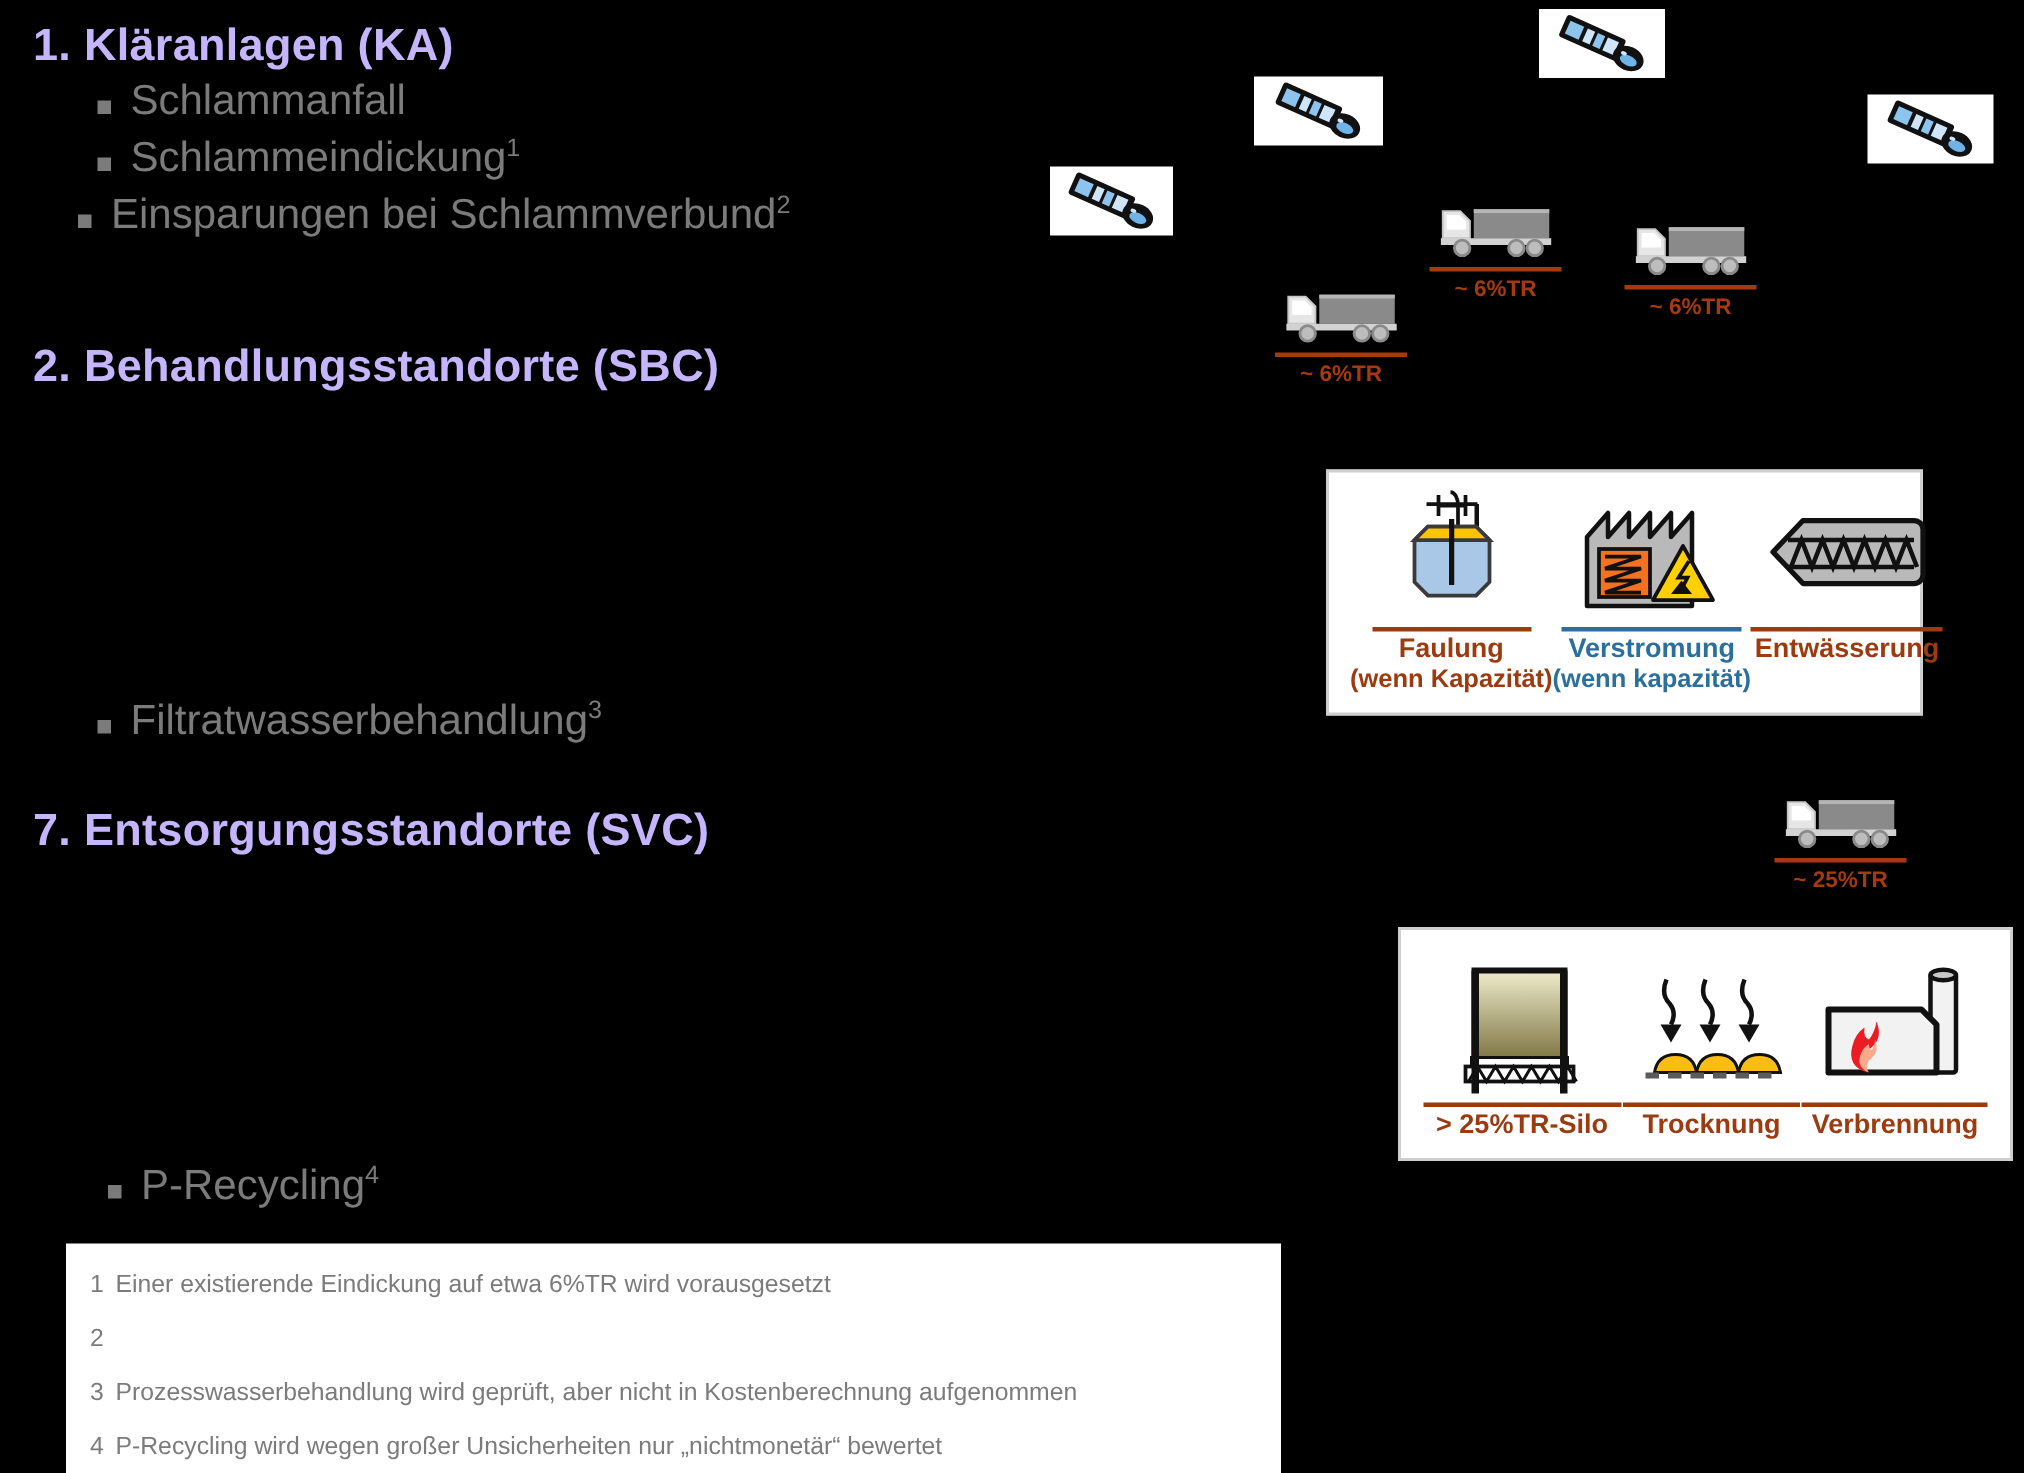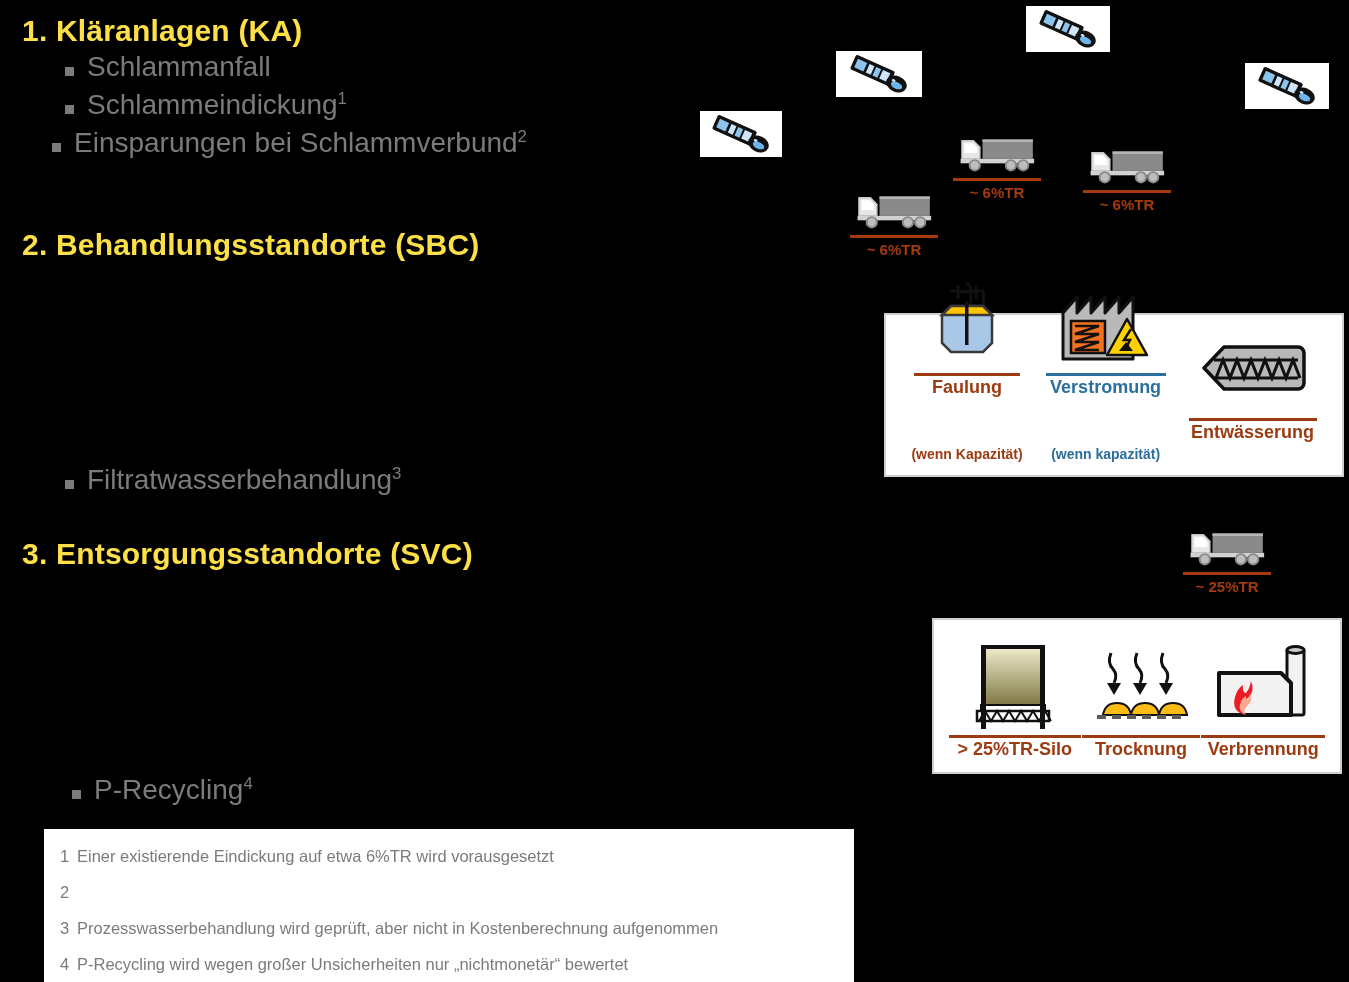--- a/index.html
+++ b/index.html
@@ -1,21 +1,21 @@
 <!DOCTYPE html>
 <html><head>
 <meta charset="utf-8">
 <style>
   html,body{margin:0;padding:0;background:#000;}
   body{width:1349px;height:982px;position:relative;overflow:hidden;
        font-family:"Liberation Sans","DejaVu Sans",sans-serif;}
   .abs{position:absolute;}
 
   
-  .sec-head{font-size:30px;font-weight:bold;color:#fde047;letter-spacing:.2px;white-space:nowrap;}
+  .sec-head{font-size:30px;font-weight:bold;color:#c4b5fd;letter-spacing:.2px;white-space:nowrap;}
   .bullet-row{display:flex;align-items:flex-start;white-space:nowrap;}
   .bullet-sq{width:9px;height:9px;background:#7b7b7b;margin-top:15px;margin-right:13px;flex:0 0 auto;}
   .bullet-tx{font-size:28px;color:#7b7b7b;line-height:1.05;}
   .bullet-tx sup{font-size:.60em;vertical-align:super;line-height:0;}
 
   
   .notes{background:#fff;}
   .note-line{display:flex;align-items:baseline;font-size:16.5px;color:#7b7b7b;white-space:nowrap;}
   .note-num{width:17px;flex:0 0 auto;}
 
@@ -26,21 +26,21 @@
   .tr-label{color:#a53a0d;font-weight:bold;font-size:15px;white-space:nowrap;text-align:center;}
   .tr-rule{height:3px;background:#a53a0d;}
 
   
   .panel{background:#fff;border:2px solid #cfcfcf;box-sizing:border-box;
          display:flex;align-items:flex-end;justify-content:space-around;}
   .proc{display:flex;flex-direction:column;align-items:center;}
   .proc-art{display:flex;align-items:flex-end;justify-content:center;}
   .proc-rule{height:3px;margin:4px 0 2px;}
   .proc-cap{font-weight:bold;font-size:18px;white-space:nowrap;line-height:1.1;}
-  .proc-sub{font-weight:bold;font-size:14px;white-space:nowrap;line-height:1.2;margin-top:48px;}
+  .proc-sub{font-weight:bold;font-size:17px;white-space:nowrap;line-height:1.2;}
   .c-orange{color:#9c3a10;}
   .r-orange{background:#9c3a10;}
   .c-blue{color:#2b6f9c;}
   .r-blue{background:#2b6f9c;}
 </style>
 </head>
 <body>
 
 <div class="abs sec-head" style="left:22px;top:14px;">1. Kläranlagen (KA)</div>
 
@@ -57,21 +57,21 @@
   <span class="bullet-tx"><span>Einsparungen  bei Schlammverbund</span><sup>2</sup></span>
 </div>
 
 <div class="abs sec-head" style="left:22px;top:228px;">2. Behandlungsstandorte  (SBC)</div>
 
 <div class="abs bullet-row" style="left:65px;top:465px;">
   <span class="bullet-sq"></span>
   <span class="bullet-tx"><span>Filtratwasserbehandlung</span><sup>3</sup></span>
 </div>
 
-<div class="abs sec-head" style="left:22px;top:537px;">3. Entsorgungsstandorte  (SVC)</div>
+<div class="abs sec-head" style="left:22px;top:537px;">7. Entsorgungsstandorte  (SVC)</div>
 
 <div class="abs bullet-row" style="left:72px;top:775px;">
   <span class="bullet-sq"></span>
   <span class="bullet-tx"><span>P-Recycling</span><sup>4</sup></span>
 </div>
 
 <div class="abs notes" style="left:44px;top:829px;width:810px;height:153px;padding:18px 0 0 16px;box-sizing:border-box;">
   <div class="note-line" style="margin-bottom:17px;">
     <span class="note-num">1</span>
     <span>Einer existierende Eindickung auf etwa 6%TR wird vorausgesetzt</span>
@@ -161,21 +161,21 @@
 </div>
 
 <div class="abs" style="left:1183px;top:527px;width:90px;">
   <svg width="78" height="40" viewBox="0 0 120 62" style="display:block;margin:0 auto;">
       <use href="#sym-truck"></use>
     </svg>
   <div class="tr-rule" style="width:88px;margin-top:5px;"></div>
   <div class="tr-label" style="width:88px;margin-top:3px;">~ 25%TR</div>
 </div>
 
-<div class="abs panel" style="left:884px;top:313px;width:460px;height:164px;padding:16px 14px 12px;">
+<div class="abs panel" style="left:884px;top:313px;width:398px;height:164px;padding:16px 14px 12px;">
 
   <div class="proc">
     <div class="proc-art" style="height:92px;">
       <svg width="78" height="92" viewBox="0 0 78 92">
         <path d="M22 14 h34 M30 8 v14 M48 8 v14 M30 15 h18" stroke="#111" stroke-width="2.5" fill="none"></path>
         <rect x="54" y="14" width="3" height="26" fill="#111"></rect>
         <path d="M38 6 a5 9 0 0 1 5 9 v20" stroke="#111" stroke-width="2.5" fill="none"></path>
         <path d="M14 38 l9 -9 h32 l9 9 v28 l-9 9 h-32 l-9 -9 Z" fill="#a9c8e8" stroke="#3a3a3a" stroke-width="2.5"></path>
         <path d="M14 38 l9 -9 h32 l9 9 Z" fill="#ffc400" stroke="#3a3a3a" stroke-width="2.5"></path>
         <rect x="37" y="24" width="3.5" height="44" fill="#111"></rect>

